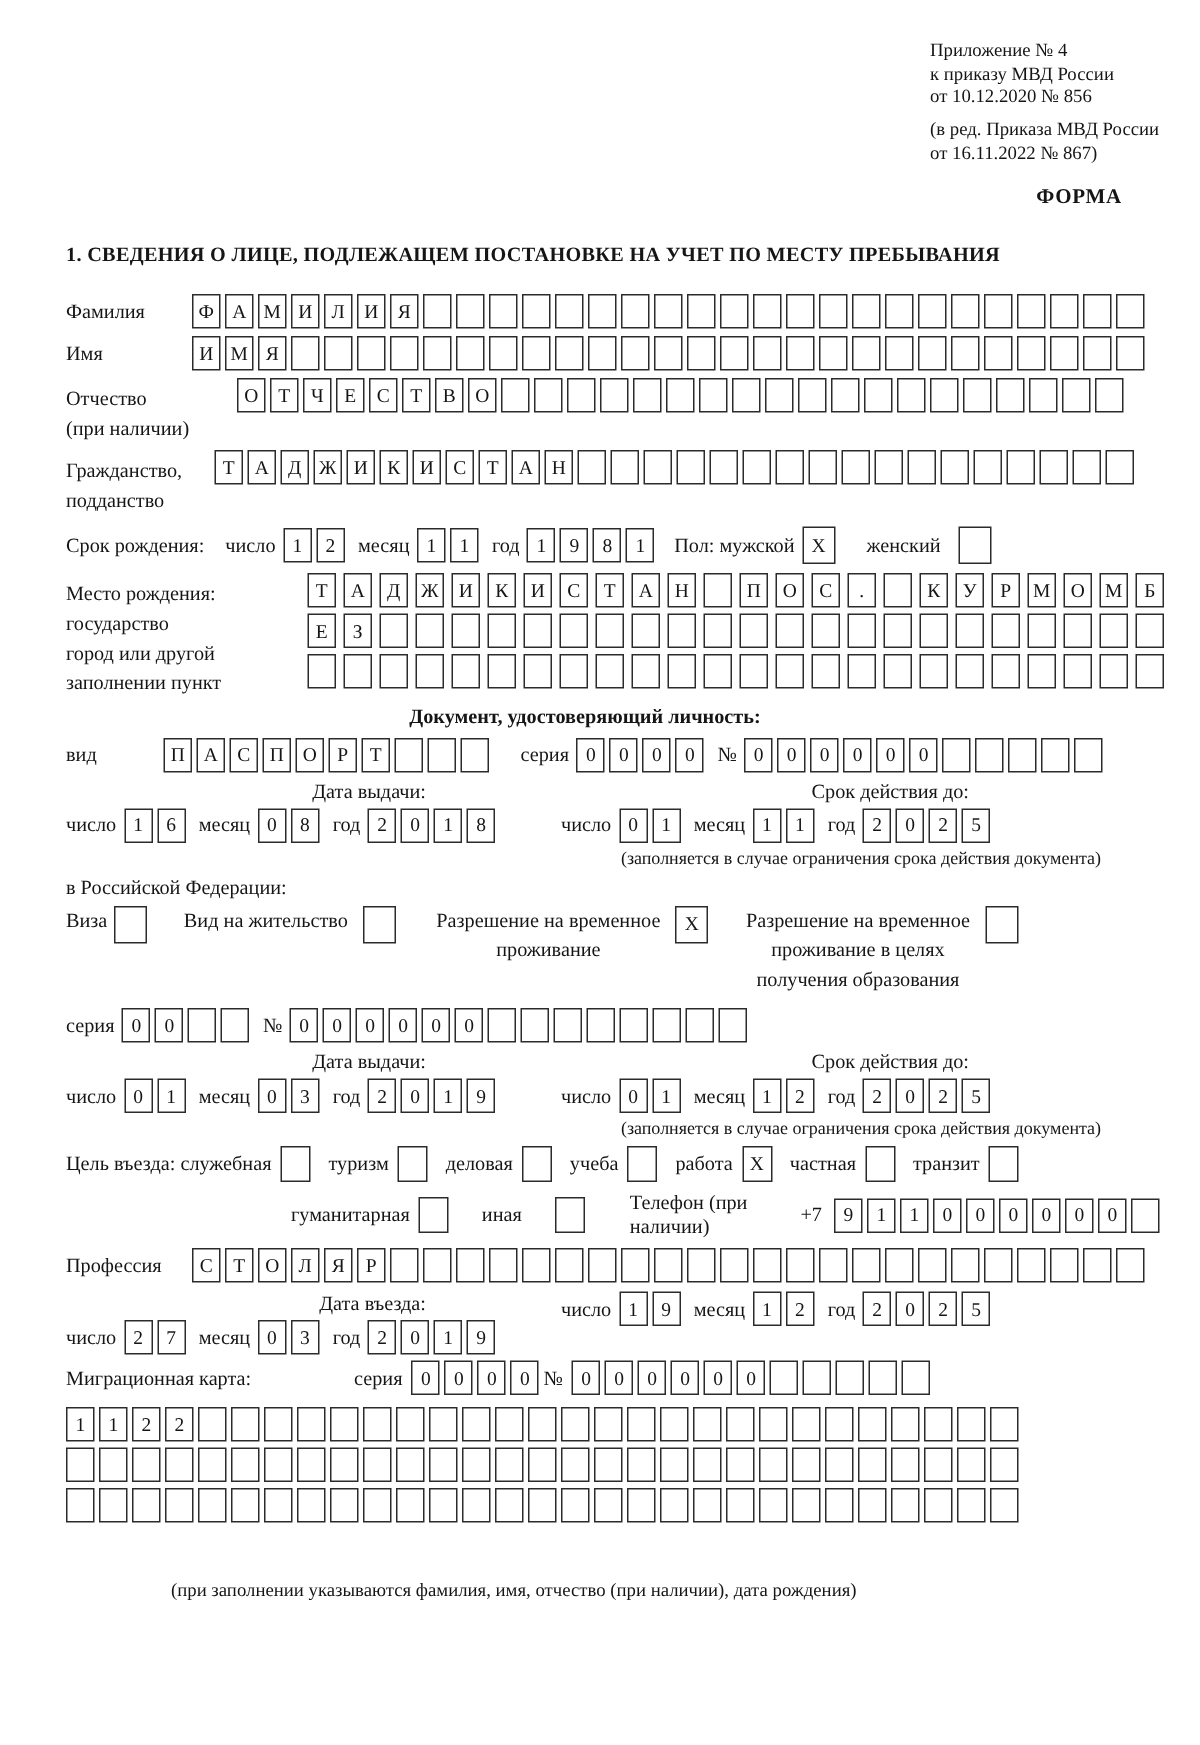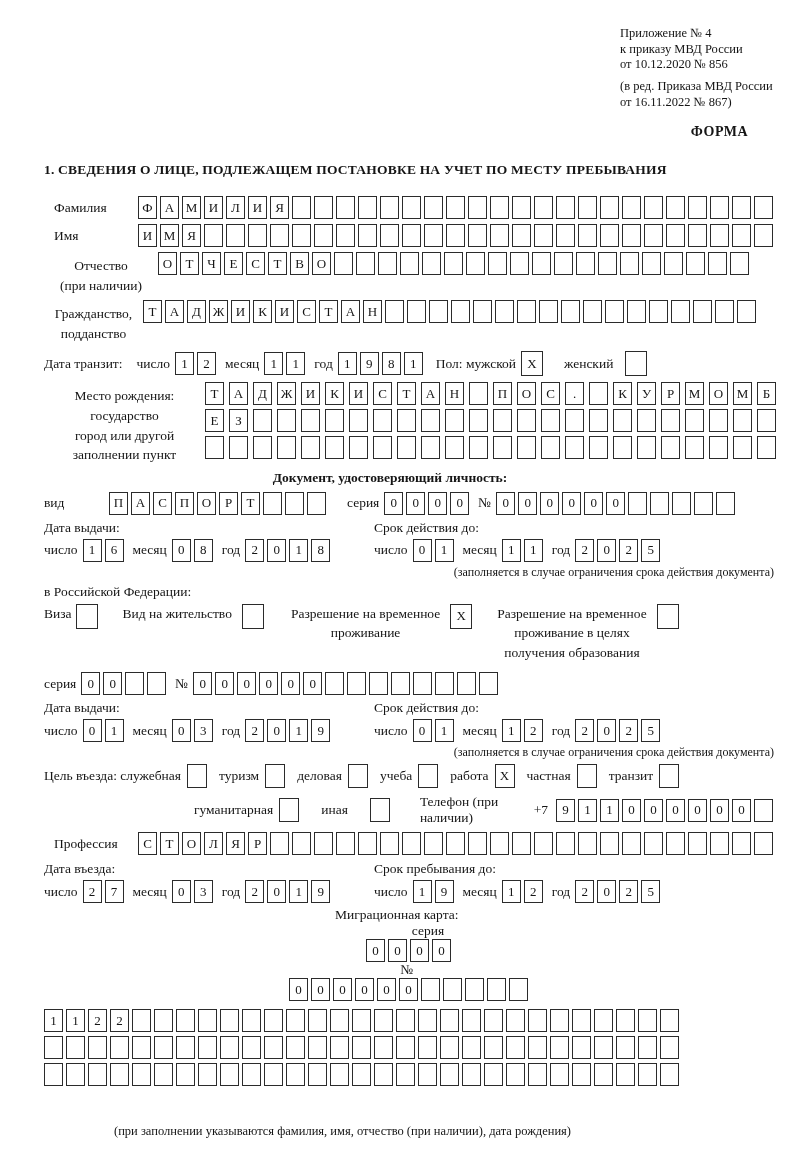--- a/index.html
+++ b/index.html
@@ -13,61 +13,61 @@
   .forma{text-align:right;margin-right:28px;font-weight:bold;font-size:14px;margin-top:14px;letter-spacing:.5px;}
 
   
   .title{text-align:center;font-weight:bold;font-size:15px;line-height:1.5;margin-top:20px;letter-spacing:.2px;}
   .blank{display:inline-block;width:56px;border-bottom:2px solid #333;margin-left:10px;vertical-align:baseline;}
   .sect{font-weight:bold;font-size:13.5px;margin-top:22px;margin-bottom:18px;letter-spacing:.2px;}
 
   
   .row{display:flex;align-items:flex-start;margin-bottom:5px;}
   .lbl{flex:none;line-height:1.2;padding-top:4px;}
-  .lbl2{line-height:1.45;text-align:center;}
-  .w84{width:84px;margin-left:10px;} .w114{width:114px;} .w99{width:99px;} .w160{width:161px;}
+  .lbl2{line-height:1.45;}
+  .w84{width:84px;} .w114{width:114px;} .w99{width:99px;} .w160{width:161px;}
   .boxes{display:inline-flex;flex:none;}
   .cell{display:inline-flex;align-items:center;justify-content:center;flex:none;
         width:19px;height:23px;box-sizing:border-box;border:1.6px solid #2b2b2b;
         margin-right:3px;font-size:13px;background:#fff;}
   .sp .cell{margin-right:5px;}
   .cb .cell{width:22px;height:25px;}
   .stack{display:flex;flex-direction:column;row-gap:4px;}
 
   
   .df{display:flex;align-items:center;}
   .df .lbl{padding-top:0;}
   .df .boxes{margin:0 6px 0 5px;}
   .daterow{display:flex;margin-bottom:4px;}
   .dcol-l{width:330px;flex:none;}
   .dcol-r{flex:1;}
-  .dhead{text-align:left;margin-bottom:3px;}
+  .dhead{text-align:right;margin-bottom:3px;}
   .dcol-l .dhead{margin-right:90px;}
   .dcol-r .dhead{margin-right:130px;}
-  .note{font-size:12px;text-align:right;margin-top:3px;margin-right:2px;}
+  .note{font-size:12px;text-align:center;margin-top:3px;margin-right:2px;}
 
   .dochead{font-weight:bold;text-align:center;margin:4px 40px 6px 0;}
   .introline{margin-bottom:4px;}
 
   
   .permits{display:flex;align-items:flex-start;margin:4px 0 10px 0;}
   .permit{display:flex;align-items:flex-start;}
   .permit .txt{text-align:center;line-height:1.45;}
   .permit .cb{margin-left:10px;}
 
   
   .opts{display:flex;align-items:center;flex-wrap:nowrap;}
   .opt{display:flex;align-items:center;margin-right:9px;text-align:right;}
   .opt .cb{margin-left:6px;}
   .opt .cb .cell{width:20px;height:24px;}
 
   .phone-row{display:flex;align-items:center;margin:6px 0 6px 150px;}
   .plus7{margin:0 8px 0 26px;}
 
-  .mig{display:flex;align-items:center;margin-bottom:6px;flex-direction:column;}
+  .mig{display:flex;align-items:center;margin-bottom:6px;}
 
   .reps{display:flex;margin-top:2px;}
   .reps .lbl-block{width:90px;flex:none;line-height:1.55;}
   .repnote{font-size:12.5px;margin:4px 0 0 140px;}
 </style>
 </head>
 <body>
 
 <div class="page">
 
@@ -221,21 +221,21 @@
         <span class="cell"></span>
         <span class="cell"></span>
         <span class="cell"></span>
         <span class="cell"></span>
         <span class="cell"></span>
         <span class="cell"></span>
       </div>
   </div>
 
   <div class="row df" style="margin-top:8px;">
-    <span class="lbl">Дата транзит:</span>
+    <span class="lbl">Срок рождения:</span>
     <span class="lbl" style="margin-left:14px;">число</span>
     <span class="boxes">
         <span class="cell">1</span>
         <span class="cell">2</span>
       </span>
     <span class="lbl">месяц</span>
     <span class="boxes">
         <span class="cell">1</span>
         <span class="cell">1</span>
       </span>
@@ -669,21 +669,20 @@
         <span class="lbl">год</span>
         <span class="boxes">
             <span class="cell">2</span>
             <span class="cell">0</span>
             <span class="cell">1</span>
             <span class="cell">9</span>
           </span>
       </div>
     </div>
     <div class="dcol-r">
-      <div class="dhead">Срок пребывания до:</div>
       <div class="df">
         <span class="lbl">число</span>
         <span class="boxes">
             <span class="cell">1</span>
             <span class="cell">9</span>
           </span>
         <span class="lbl">месяц</span>
         <span class="boxes">
             <span class="cell">1</span>
             <span class="cell">2</span>

